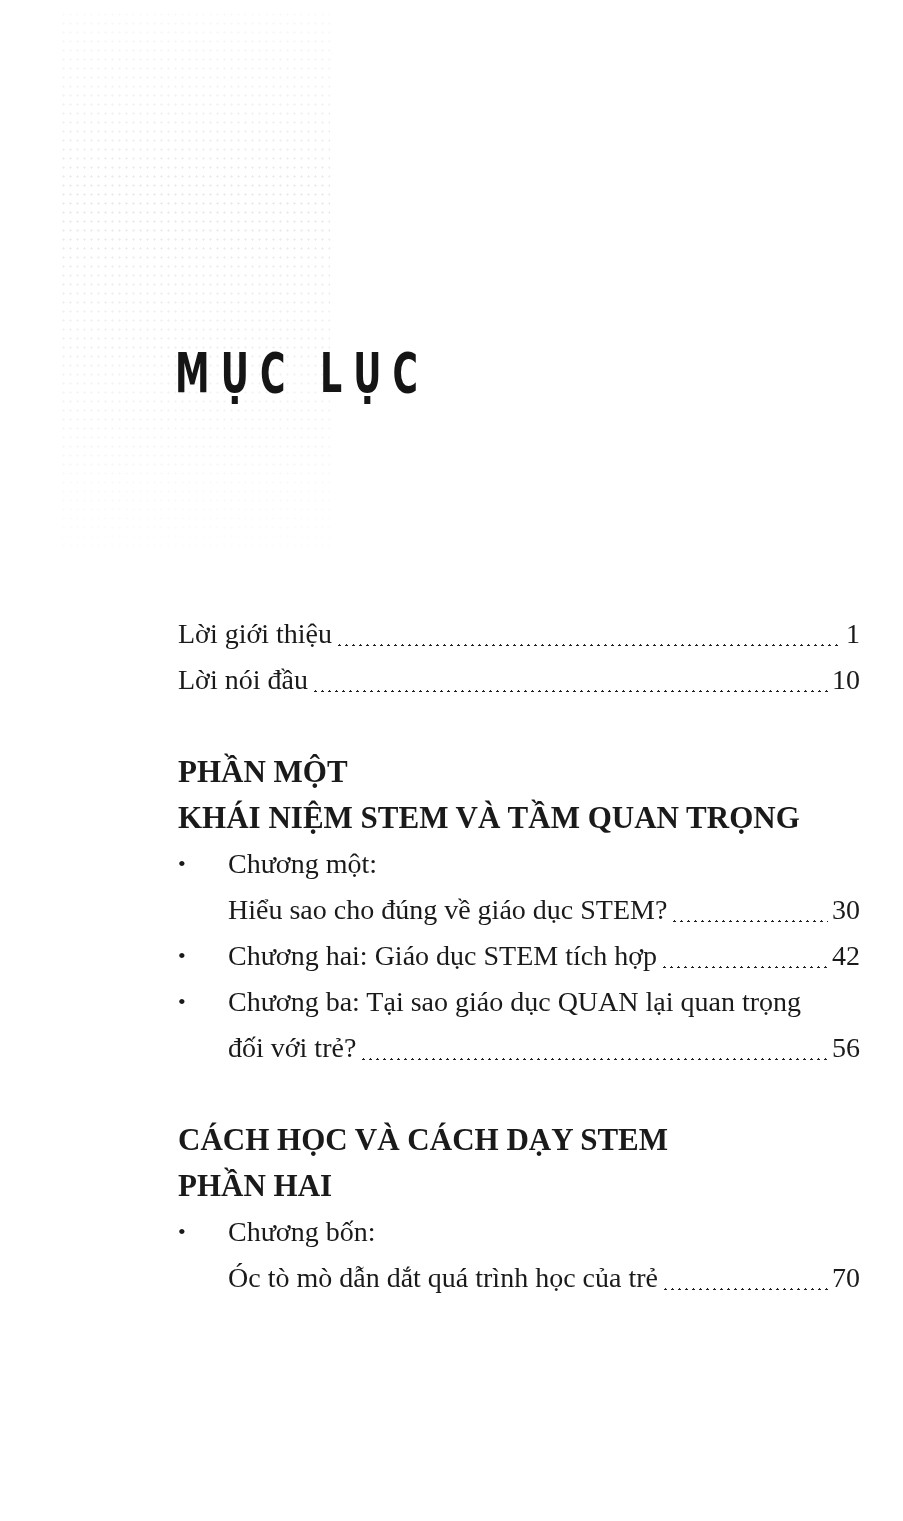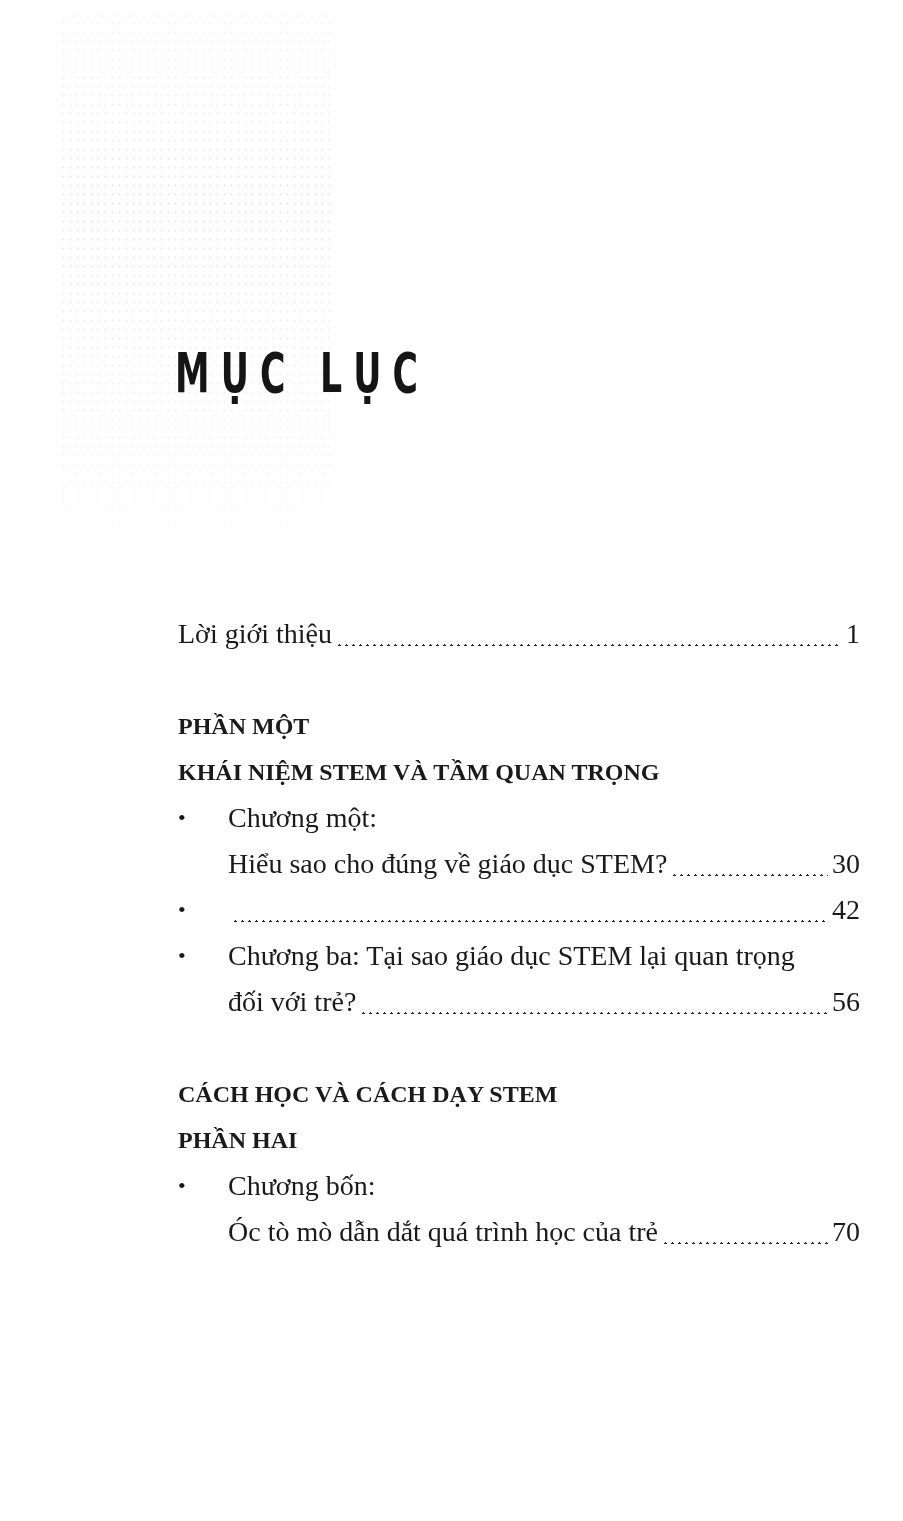--- a/index.html
+++ b/index.html
@@ -22,21 +22,21 @@
     font-family: "DejaVu Sans", "Liberation Sans", sans-serif;
     font-weight: bold; font-size: 56px; letter-spacing: 18px;
     transform: scaleX(0.62); transform-origin: left top;
     color: #151515; white-space: nowrap; line-height: 1;
   }
   .toc { position: absolute; left: 178px; top: 611px; width: 682px; }
   .line {
     height: 46px; line-height: 46px; font-size: 28px;
     display: flex; align-items: flex-start; white-space: nowrap;
   }
-  .heading { font-weight: bold; font-size: 24px; }
+  .heading { font-weight: bold; font-size: 31px; }
   .gap { height: 46px; }
   .bullet { width: 50px; flex: 0 0 50px; font-size: 22px; padding-left: 0; }
   .indent { width: 50px; flex: 0 0 50px; }
   .label { flex: 0 0 auto; }
   .leader {
     flex: 1 1 auto; margin: 0 4px; height: 2px;
     background-image: radial-gradient(circle, #222 1.1px, transparent 1.4px);
     background-size: 7px 3px; background-repeat: repeat-x;
     align-self: flex-end; margin-bottom: 11px;
   }
@@ -49,46 +49,52 @@
 
 <div class="title">MỤC LỤC</div>
 
 <div class="toc">
 
   <div class="line">
     <span class="label">Lời giới thiệu</span>
     <span class="leader"></span>
     <span class="page">1</span>
   </div>
+  <div class="line">
+    <span class="label">Lời nói đầu</span>
+    <span class="leader"></span>
+    <span class="page">10</span>
+  </div>
 
   <div class="gap"></div>
 
   <div class="line heading">PHẦN MỘT</div>
   <div class="line heading">KHÁI NIỆM STEM VÀ TẦM QUAN TRỌNG</div>
 
   <div class="line">
     <span class="bullet">•</span>
     <span class="label">Chương một:</span>
   </div>
   <div class="line">
     <span class="indent"></span>
     <span class="label">Hiểu sao cho đúng về giáo dục STEM?</span>
     <span class="leader"></span>
     <span class="page">30</span>
   </div>
 
   <div class="line">
     <span class="bullet">•</span>
+    <span class="label">Chương hai: Giáo dục STEM tích hợp</span>
     <span class="leader"></span>
     <span class="page">42</span>
   </div>
 
   <div class="line">
     <span class="bullet">•</span>
-    <span class="label">Chương ba: Tại sao giáo dục STEM lại quan trọng</span>
+    <span class="label">Chương ba: Tại sao giáo dục QUAN lại quan trọng</span>
   </div>
   <div class="line">
     <span class="indent"></span>
     <span class="label">đối với trẻ?</span>
     <span class="leader"></span>
     <span class="page">56</span>
   </div>
 
   <div class="gap"></div>
 

